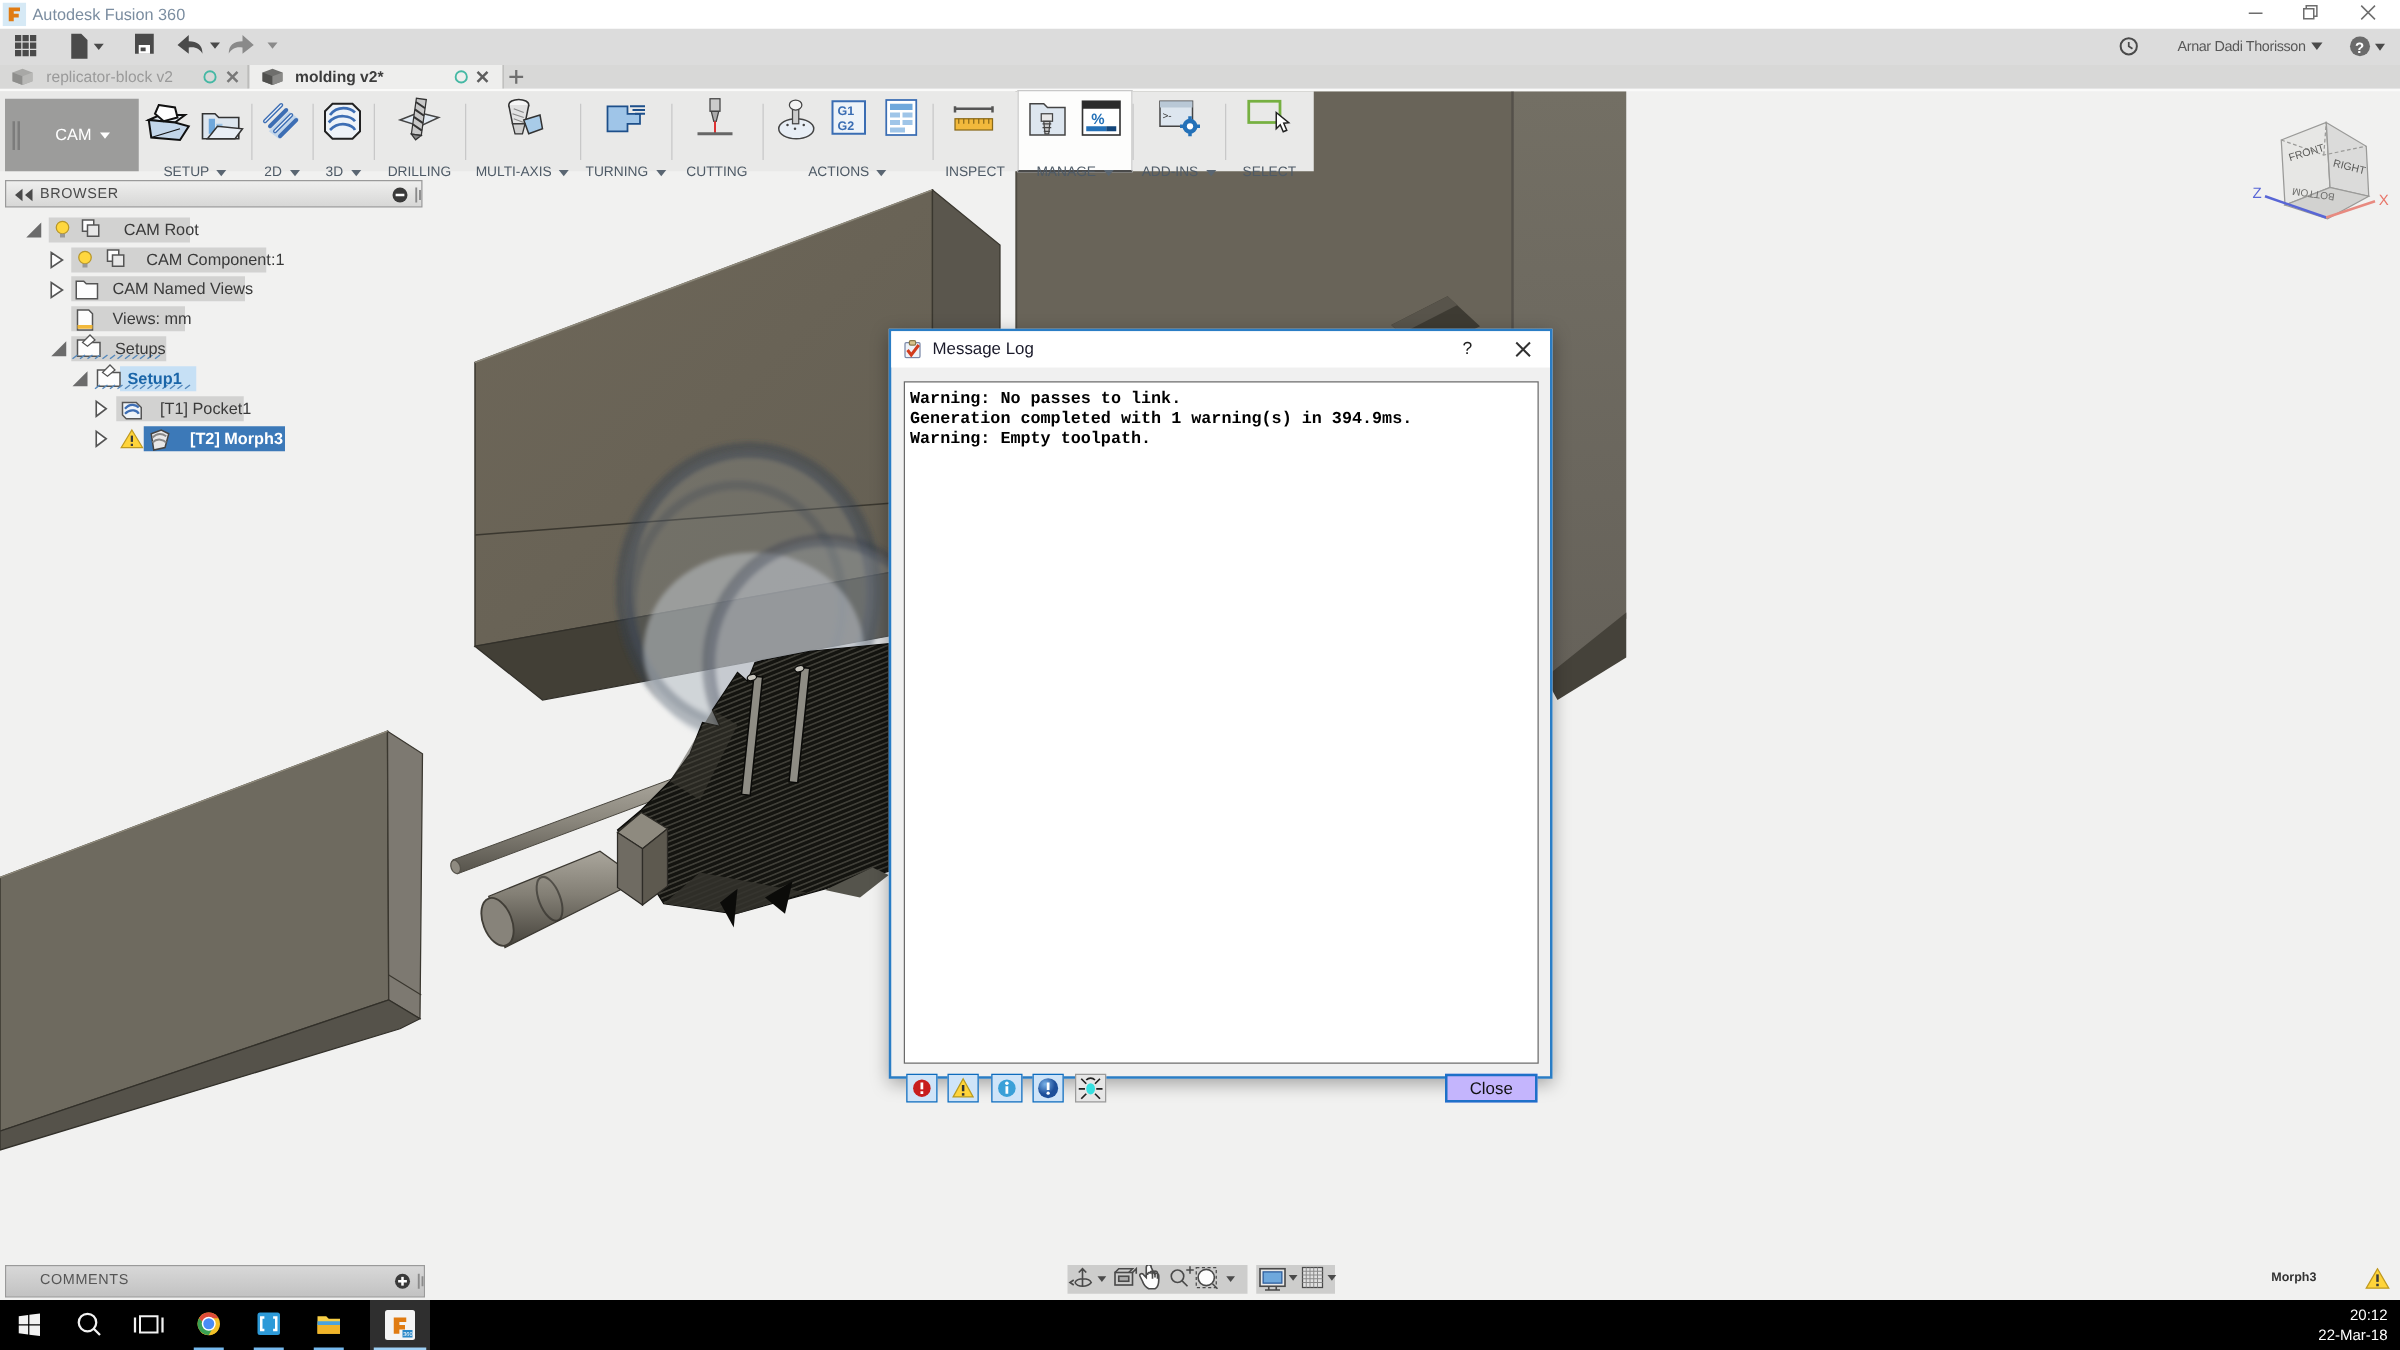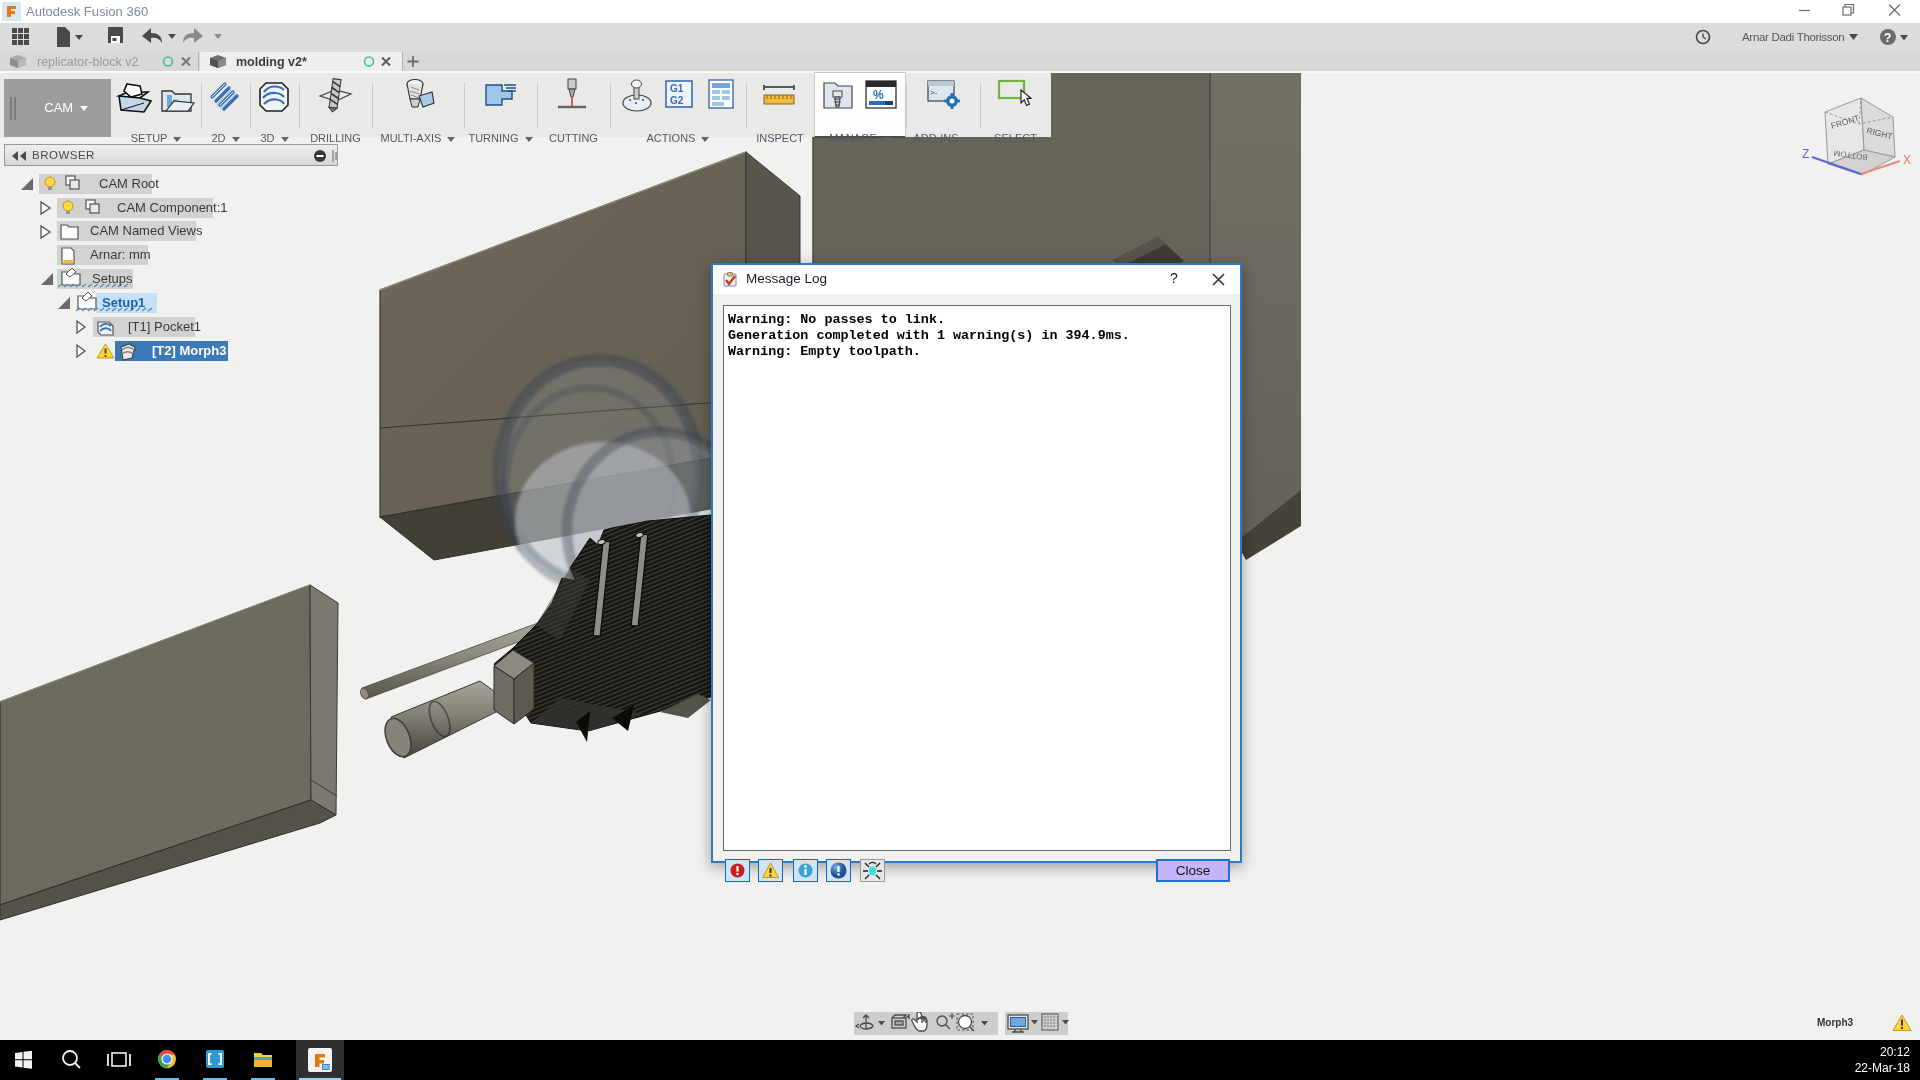--- a/index.html
+++ b/index.html
@@ -463,21 +463,21 @@
 
   <g transform="translate(119,199)">
     <path d="M2 4 l8 -3 6 3 -3 11 -9 2 z" fill="#e8e8e8" stroke="#444" stroke-width="1.2"></path>
     <path d="M3 7 c4 -4 8 -3 11 -1 M3 11 c4 -4 9 -2 11 0" stroke="#888" stroke-width="1.6" fill="none"></path>
   </g>
 </svg>
 
 <div class="trow" style="left:99px;top:174px;">CAM Root</div>
 <div class="trow" style="left:117px;top:198px;">CAM Component:1</div>
 <div class="trow" style="left:90px;top:221px;">CAM Named Views</div>
-<div class="trow" style="left:90px;top:245px;">Arnar: mm</div>
+<div class="trow" style="left:90px;top:245px;">Views: mm</div>
 <div class="trow" style="left:92px;top:269px;">Setups</div>
 <div class="trow" style="left:102px;top:293px;font-weight:bold;color:#1a65a8;">Setup1</div>
 <div class="trow" style="left:128px;top:317px;">[T1] Pocket1</div>
 <div class="trow" style="left:152px;top:341px;font-weight:bold;color:#ffffff;">[T2] Morph3</div>
 
 <div class="abs" id="dlg">
   <div id="dlgtitle">
     <svg class="abs" style="left:10px;top:7px" width="15" height="15" viewBox="0 0 15 15">
       <rect x="1" y="2" width="12" height="12" rx="1" fill="#eef2f8" stroke="#7a88a8"></rect>
       <rect x="4.5" y="0.5" width="5" height="3.5" rx="1" fill="#d8c28a" stroke="#8a7a4a"></rect>
@@ -531,20 +531,29 @@
       <ellipse cx="11.5" cy="11" rx="3.5" ry="4.5" fill="#35e0e0"></ellipse>
       <g stroke="#222" stroke-width="1.4" fill="none">
         <path d="M8 7 L4 3 M15 7 l4 -4 M7 11 H2 M16 11 h5 M8 15 l-4 4 M15 15 l4 4"></path>
         <path d="M8 4 a5 5 0 0 1 7 0"></path>
       </g>
     </svg>
   </div>
   <div class="abs" style="left:443px;top:594px;width:74px;height:23px;background:#c4b5fd;border:2px solid #1e70c8;font-size:13.5px;text-align:center;line-height:19px;color:#111;">Close</div>
 </div>
 
+<div class="abs" id="commentsbar">
+  <span class="abs" style="left:27px;top:5px;font-size:11.5px;color:#555;letter-spacing:0.5px;">COMMENTS</span>
+  <svg class="abs" style="left:310px;top:5px" width="26" height="15" viewBox="0 0 26 15">
+    <circle cx="7" cy="7" r="6" fill="#3a3a3a"></circle>
+        <rect x="3.5" y="6" width="7" height="2" fill="#fff"></rect>
+        <rect x="6" y="3.5" width="2" height="7" fill="#fff"></rect>
+    <path d="M20 1 v12 M23 3 v8" stroke="#8a8a8a" stroke-width="1.5"></path>
+  </svg>
+</div>
 
 <div class="abs" style="left:854px;top:1012px;width:144px;height:23px;background:#cdcdcc;"></div>
 <div class="abs" style="left:1005px;top:1012px;width:63px;height:23px;background:#cdcdcc;"></div>
 <svg class="abs" style="left:854px;top:1012px" width="220" height="23" viewBox="0 0 220 23">
   <g stroke="#4a4a4a" stroke-width="1.3" fill="none">
     <path d="M12 3 v14 M9 6 l3 -3 3 3 M5 16 l-3 -2 3 -2 M6 14 c2 4 10 4 13 0 c-2 -4 -11 -4 -13 0"></path>
     <polygon points="24,9 31,9 27.5,13.5" fill="#4a4a4a" stroke="none"></polygon>
     <rect x="38" y="6" width="14" height="10"></rect>
     <path d="M38 6 l3 -3 h11 l-3 3 M52 6 l3 -3 v4"></path>
     <rect x="41" y="9" width="8" height="4" fill="#aaa"></rect>

